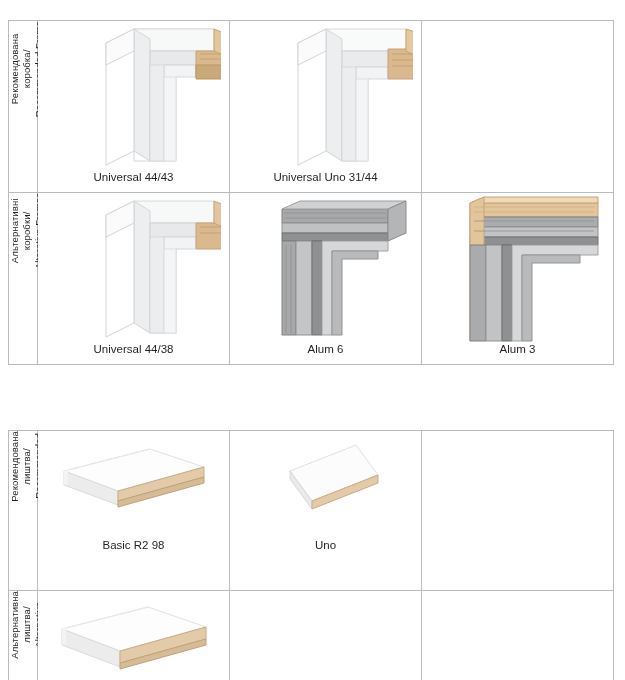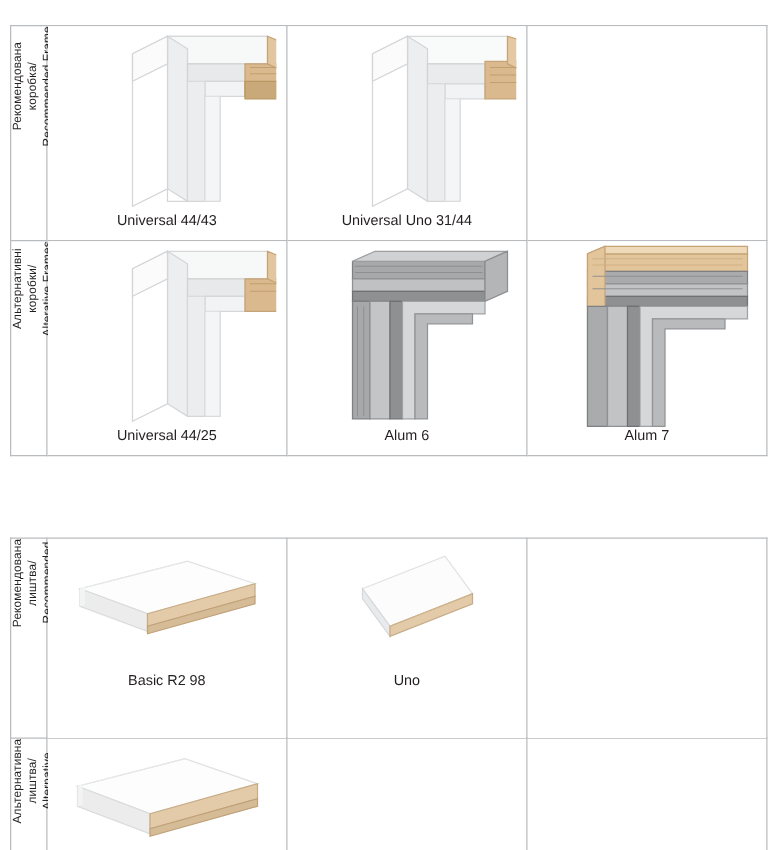--- a/index.html
+++ b/index.html
@@ -203,21 +203,21 @@
               <polygon points="104,30 168,30 168,44 118,44 118,140 104,140" fill="#e7e9ea" stroke="#d0d2d4" stroke-width="1"></polygon>
               <polygon points="118,44 150,44 150,56 130,56 130,140 118,140" fill="#f2f3f4" stroke="#d5d7d9" stroke-width="1"></polygon>
               <polygon points="150,30 198,30 198,56 150,56" fill="#d9b98d" stroke="#c6a377" stroke-width="1"></polygon>
               <polygon points="168,8 198,20 198,44 168,30" fill="#e2c69f" stroke="#c6a377" stroke-width="1"></polygon>
               <line x1="154" y1="34" x2="194" y2="34" stroke="#c09a6a" stroke-width="0.7"></line>
               <line x1="154" y1="40" x2="194" y2="40" stroke="#c09a6a" stroke-width="0.7"></line>
               <rect x="104" y="44" width="14" height="96" fill="#ebedee" stroke="#d3d5d7" stroke-width="0.8"></rect>
               <rect x="118" y="56" width="12" height="84" fill="#f4f5f6" stroke="#d8dadb" stroke-width="0.8"></rect>
             </svg>
           </div>
-          <div class="caption">Universal 44/25</div>
+          <div class="caption">Universal 44/38</div>
         </div>
       </td>
 
       <td class="cell">
         <div class="cellinner">
           <div class="art">
             <svg width="175" height="150" viewBox="0 0 175 150">
 
               <polygon points="44,16 150,16 150,30 44,30" fill="#a6a8aa" stroke="#7e8082" stroke-width="1"></polygon>
               <polygon points="44,30 150,30 150,40 44,40" fill="#bfc1c3" stroke="#8f9193" stroke-width="1"></polygon>
@@ -261,21 +261,21 @@
               <polygon points="72,52 82,52 82,148 72,148" fill="#8e9092" stroke="#6f7173" stroke-width="1"></polygon>
 
               <polygon points="82,52 168,52 168,62 92,62 92,148 82,148" fill="#d5d7d9" stroke="#a0a2a4" stroke-width="1"></polygon>
               <polygon points="92,62 150,62 150,70 102,70 102,148 92,148" fill="#b8babc" stroke="#919395" stroke-width="1"></polygon>
               <line x1="44" y1="28" x2="164" y2="28" stroke="#8a8c8e" stroke-width="0.7"></line>
               <line x1="44" y1="38" x2="164" y2="38" stroke="#8a8c8e" stroke-width="0.7"></line>
               <line x1="44" y1="14" x2="164" y2="14" stroke="#cfae80" stroke-width="0.7"></line>
               <line x1="44" y1="19" x2="164" y2="19" stroke="#cfae80" stroke-width="0.7"></line>
             </svg>
           </div>
-          <div class="caption">Alum 7</div>
+          <div class="caption">Alum 3</div>
         </div>
       </td>
     </tr>
   </tbody>
     </table>
 
   <div class="spacer"></div>
 
   <table class="grid platband-table">
     <tbody>

